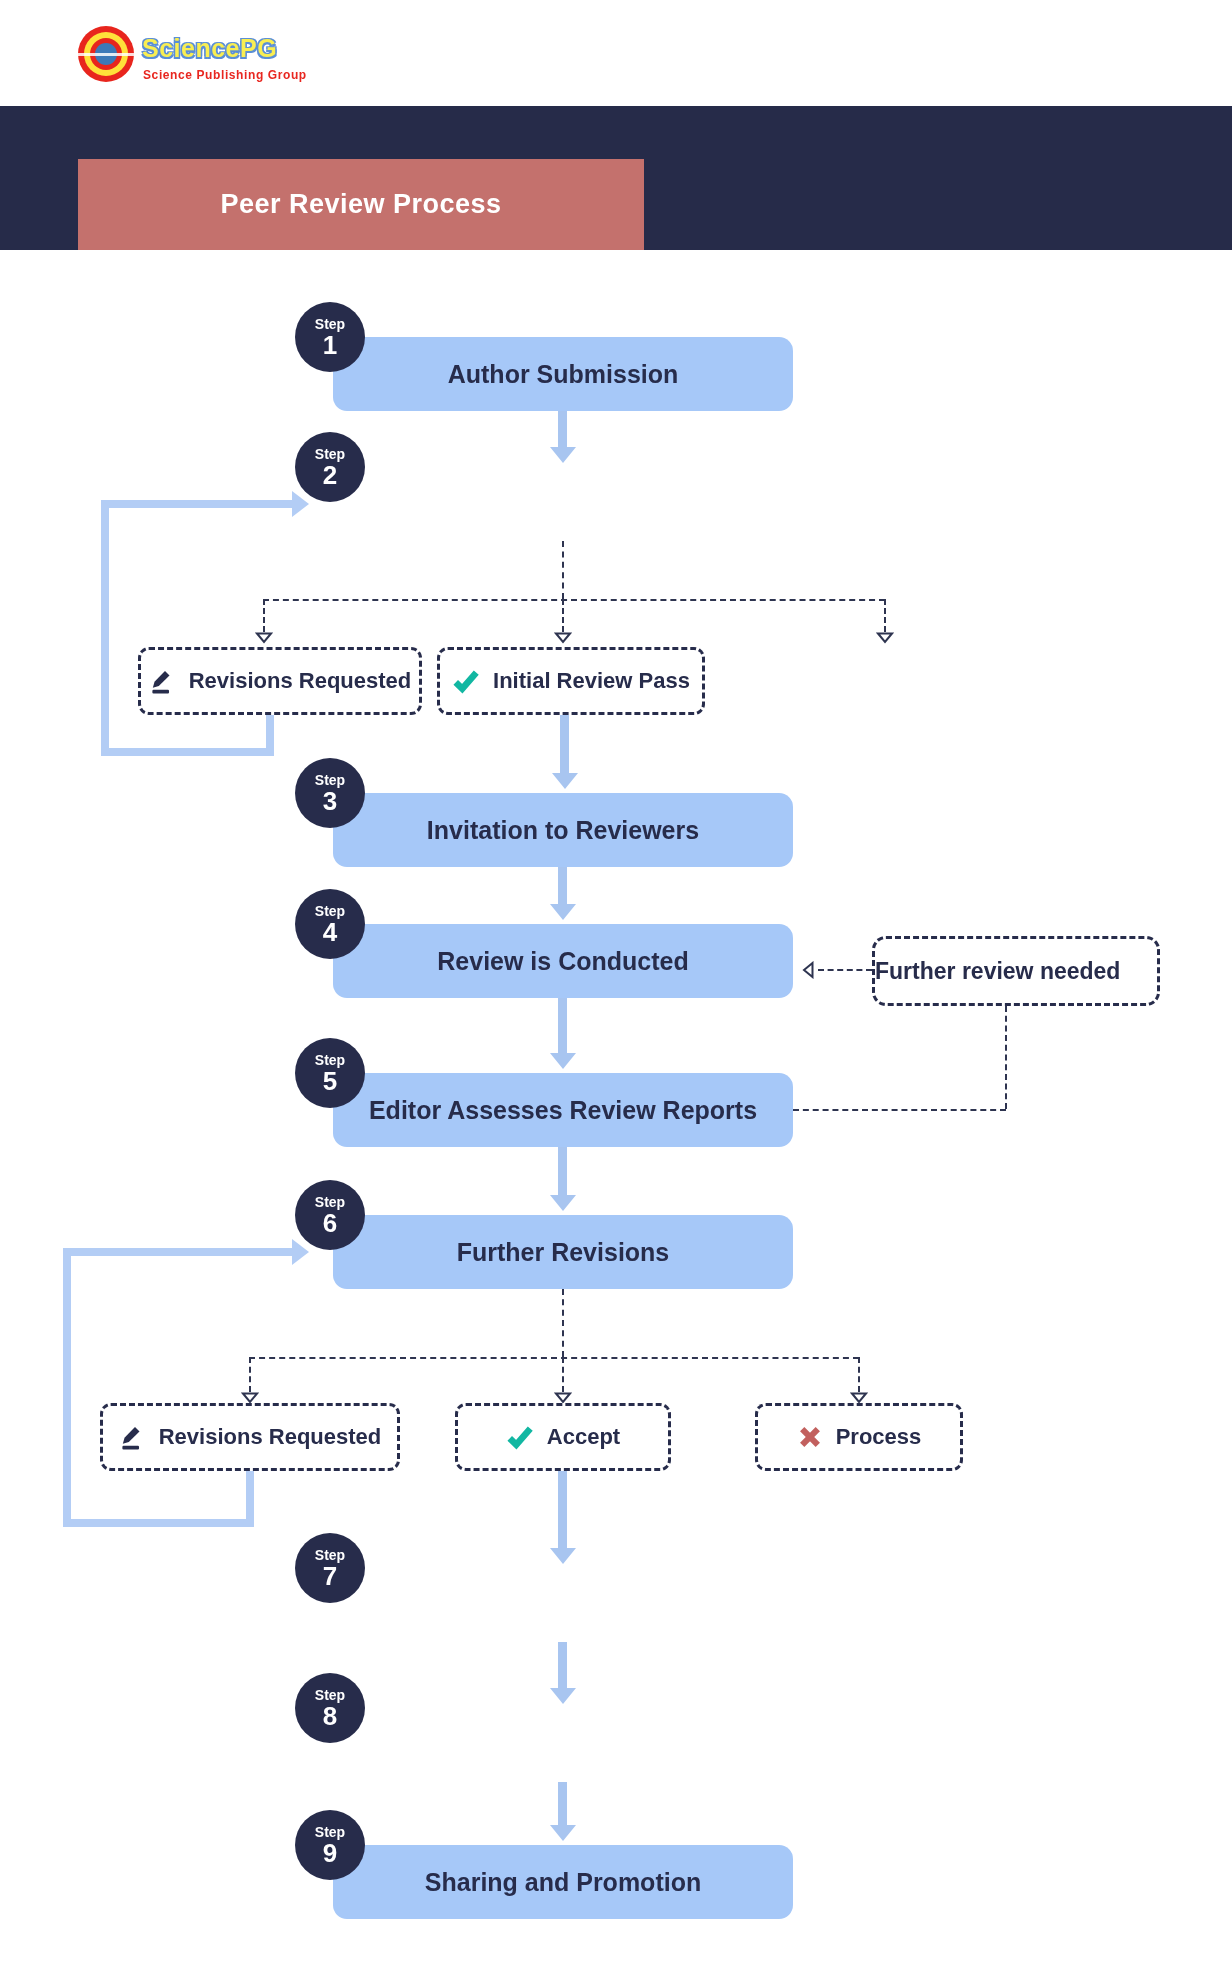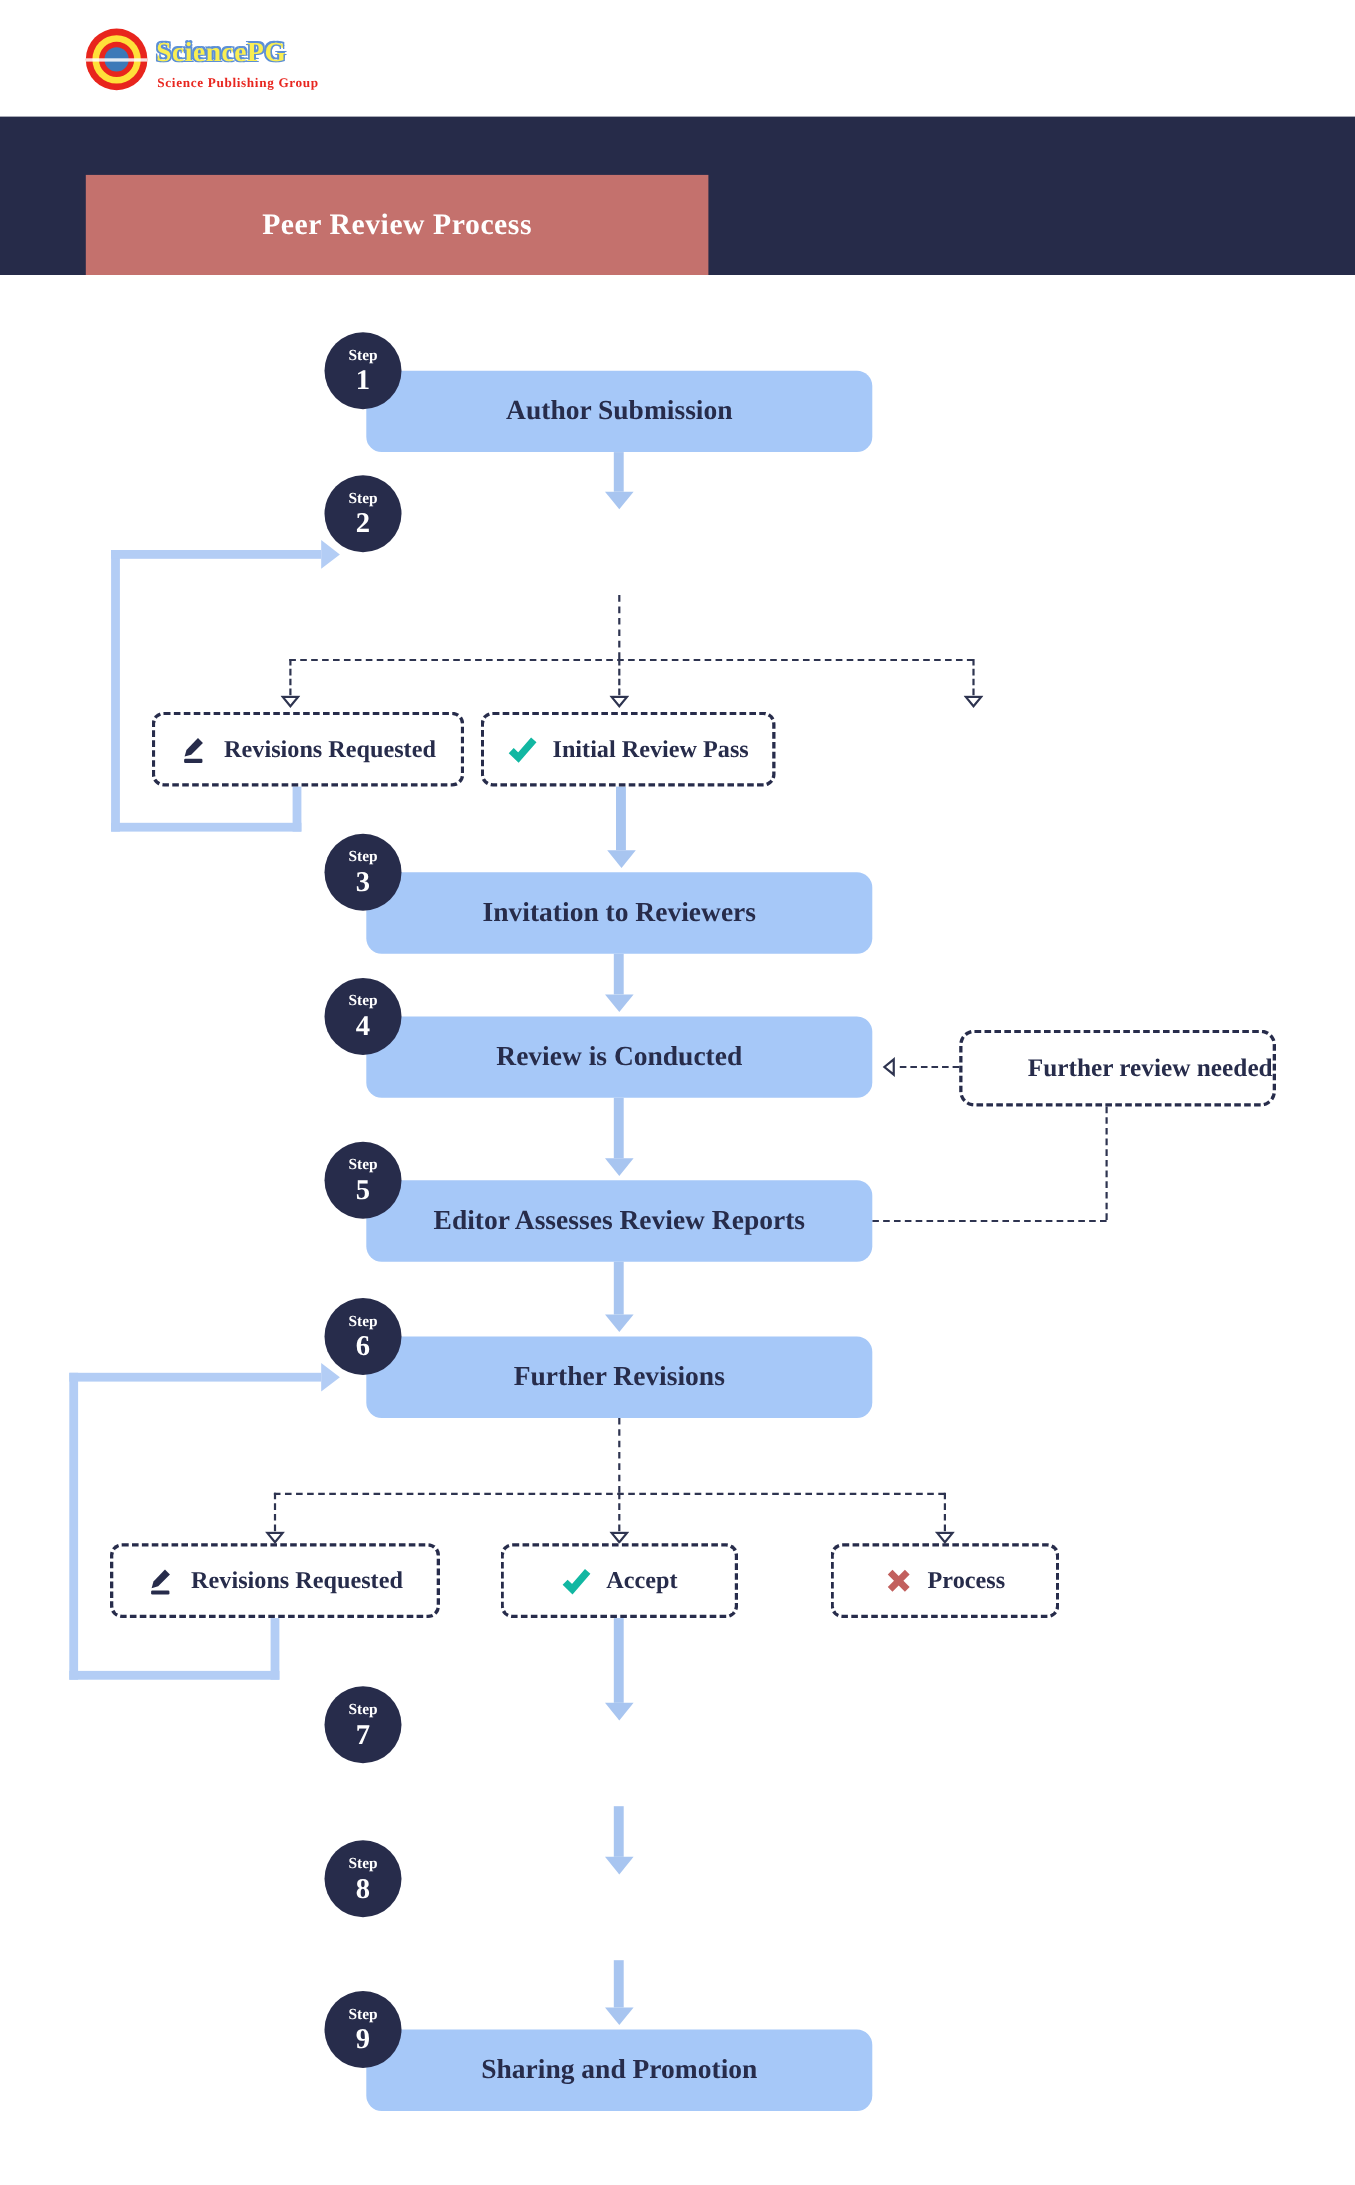--- a/index.html
+++ b/index.html
@@ -1,18 +1,18 @@
 <!DOCTYPE html>
 <html><head>
 <meta charset="utf-8">
 <style>
   html,body{margin:0;padding:0;background:#ffffff;}
   #canvas{
     position:relative;width:1232px;height:1986px;background:#ffffff;
-    font-family:Liberation Serif, serif;overflow:hidden;
+    font-family:Liberation Sans, sans-serif;overflow:hidden;
   }
   
   .navy-band{position:absolute;left:0;top:106px;width:1232px;height:144px;background:#262b49;}
   .title-box{
     position:absolute;left:78px;top:159px;width:566px;height:91px;background:#c4716d;
     display:flex;align-items:center;justify-content:center;
   }
   .title-box span{color:#ffffff;font-size:27px;font-weight:bold;letter-spacing:0.5px;}
   .logo{position:absolute;left:78px;top:24px;width:320px;height:64px;}
   .logo-icon{position:absolute;left:0;top:2px;width:56px;height:56px;border-radius:50%;background:#e8251d;}
@@ -47,21 +47,21 @@
   .ohead{position:absolute;line-height:0;}
   
   .dashed-box{
     position:absolute;height:68px;background:#ffffff;border:3px dashed #272c4b;border-radius:11px;
     display:flex;align-items:center;justify-content:center;gap:13px;
     color:#272c4b;font-size:22px;font-weight:bold;z-index:1;box-sizing:border-box;
   }
   .side-box{
     position:absolute;left:872px;top:936px;width:288px;height:70px;background:#fff;
     border:3px dashed #272c4b;border-radius:14px;box-sizing:border-box;
-    display:flex;align-items:center;justify-content:flex-end;color:#272c4b;font-size:23px;font-weight:bold;z-index:1;
+    display:flex;align-items:center;justify-content:flex-start;color:#272c4b;font-size:23px;font-weight:bold;z-index:1;
   }
   .dashed-box .ic,.row-ic{display:flex;align-items:center;line-height:0;}
   
   .loop{position:absolute;background:#b3cdf5;}
   .loop-head{position:absolute;width:0;height:0;border-top:13px solid transparent;border-bottom:13px solid transparent;border-left:17px solid #b3cdf5;}
 </style>
 </head>
 <body>
 
 <div id="canvas">

